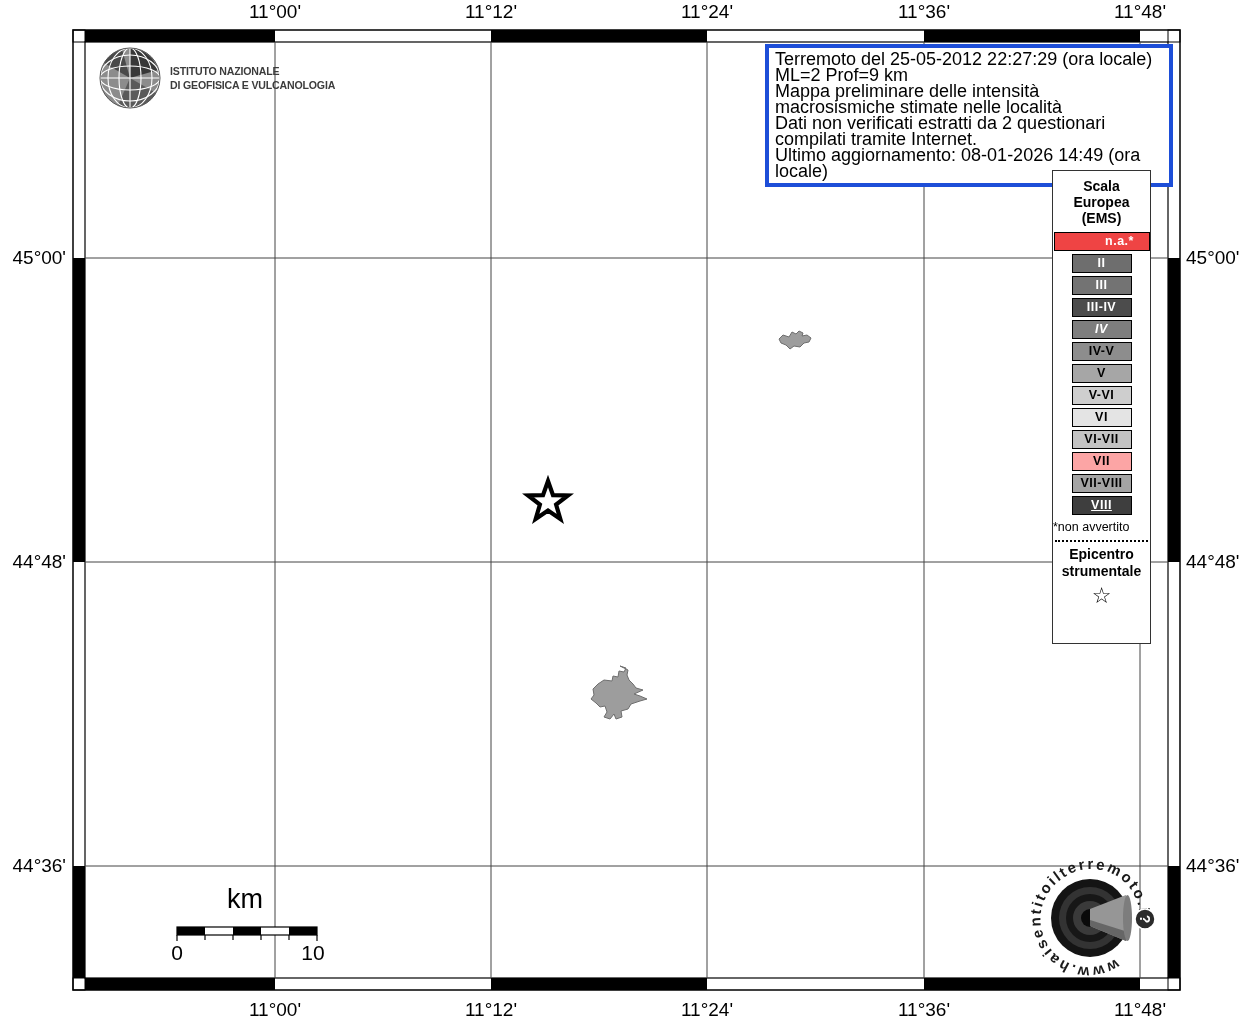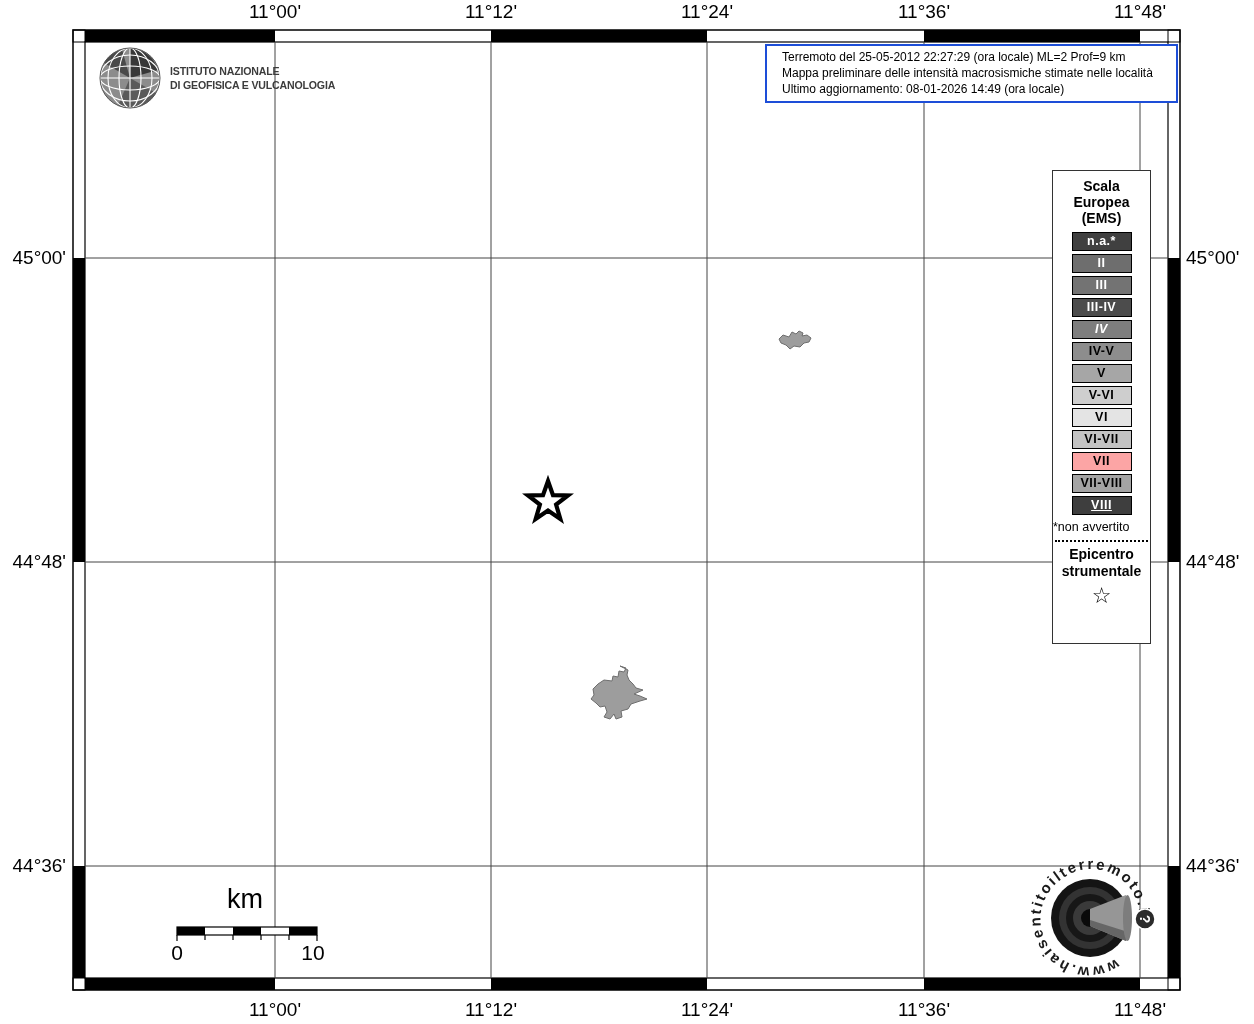--- a/index.html
+++ b/index.html
@@ -4,21 +4,21 @@
 <style>
   html,body{margin:0;padding:0;background:#ffffff;}
   body{width:1254px;height:1024px;position:relative;overflow:hidden;
        font-family:"Liberation Sans", sans-serif;color:#000;}
   .axis-label{position:absolute;font-size:19px;color:#000;white-space:nowrap;}
   .ax-c{width:120px;text-align:center;}
   .ax-r{width:66px;text-align:right;}
   .ax-l{width:80px;text-align:left;}
   #map-svg{position:absolute;left:0;top:0;z-index:1;}
   .infobox{position:absolute;left:765px;top:44px;width:388px;background:#fff;
-           border:2px solid #1d4ed8;padding:3px 6px 4px 15px;font-size:12px;
+           border:4px solid #1d4ed8;padding:3px 6px 4px 6px;font-size:18px;
            line-height:16px;z-index:4;}
   .legend{position:absolute;left:1052px;top:170px;width:99px;height:474px;
           background:#fff;border:1px solid #333;z-index:4;box-sizing:border-box;}
   .legend-title{font-weight:bold;font-size:14px;line-height:16px;
                 text-align:center;margin-top:7px;}
   .swatch{width:58px;height:17px;margin:3px auto 3px auto;border:1px solid #000;
           text-align:center;font-weight:bold;font-size:12.5px;line-height:17px;
           letter-spacing:0.5px;}
   .legend-foot{font-size:12.5px;text-align:left;margin-top:5px;}
   .legend-sep{border-top:2px dotted #000;margin:6px 2px 4px 2px;}
@@ -153,31 +153,32 @@
   <circle cx="32" cy="32" r="30" fill="none" stroke="#555555" stroke-width="1"></circle>
 </svg>
 <div class="ingv-text">
   <div>ISTITUTO NAZIONALE</div>
   <div>DI GEOFISICA E VULCANOLOGIA</div>
 </div>
 
 <div class="infobox">
   <div>Terremoto del 25-05-2012 22:27:29 (ora locale) ML=2 Prof=9 km</div>
   <div>Mappa preliminare delle intensità macrosismiche stimate nelle località</div>
+  <div>Dati non verificati estratti da 2 questionari compilati tramite Internet.</div>
   <div>Ultimo aggiornamento: 08-01-2026 14:49 (ora locale)</div>
 </div>
 
 <div class="legend">
   <div class="legend-title">
     <div>Scala</div>
     <div>Europea</div>
     <div>(EMS)</div>
   </div>
   <div style="margin-top:6px">
-    <div class="swatch" style="background-color: #404040; color: rgb(255, 255, 255);">n.a.*</div>
+    <div class="swatch" style="background-color: #ef4444; color: rgb(255, 255, 255); padding-left: 36px;">n.a.*</div>
     <div class="swatch" style="background-color: rgb(110, 110, 110); color: rgb(255, 255, 255);">II</div>
     <div class="swatch" style="background-color: #737373; color: rgb(255, 255, 255);">III</div>
     <div class="swatch" style="background-color: rgb(76, 76, 76); color: rgb(255, 255, 255);">III-IV</div>
     <div class="swatch" style="background-color: rgb(126, 126, 126); color: rgb(255, 255, 255); font-style: italic;">IV</div>
     <div class="swatch" style="background-color: rgb(141, 141, 141); color: rgb(0, 0, 0);">IV-V</div>
     <div class="swatch" style="background-color: rgb(166, 166, 166); color: rgb(0, 0, 0);">V</div>
     <div class="swatch" style="background-color: rgb(206, 206, 206); color: rgb(0, 0, 0);">V-VI</div>
     <div class="swatch" style="background-color: rgb(228, 228, 228); color: rgb(0, 0, 0);">VI</div>
     <div class="swatch" style="background-color: rgb(195, 195, 195); color: rgb(0, 0, 0);">VI-VII</div>
     <div class="swatch" style="background-color: #fca5a5; color: rgb(0, 0, 0);">VII</div>

